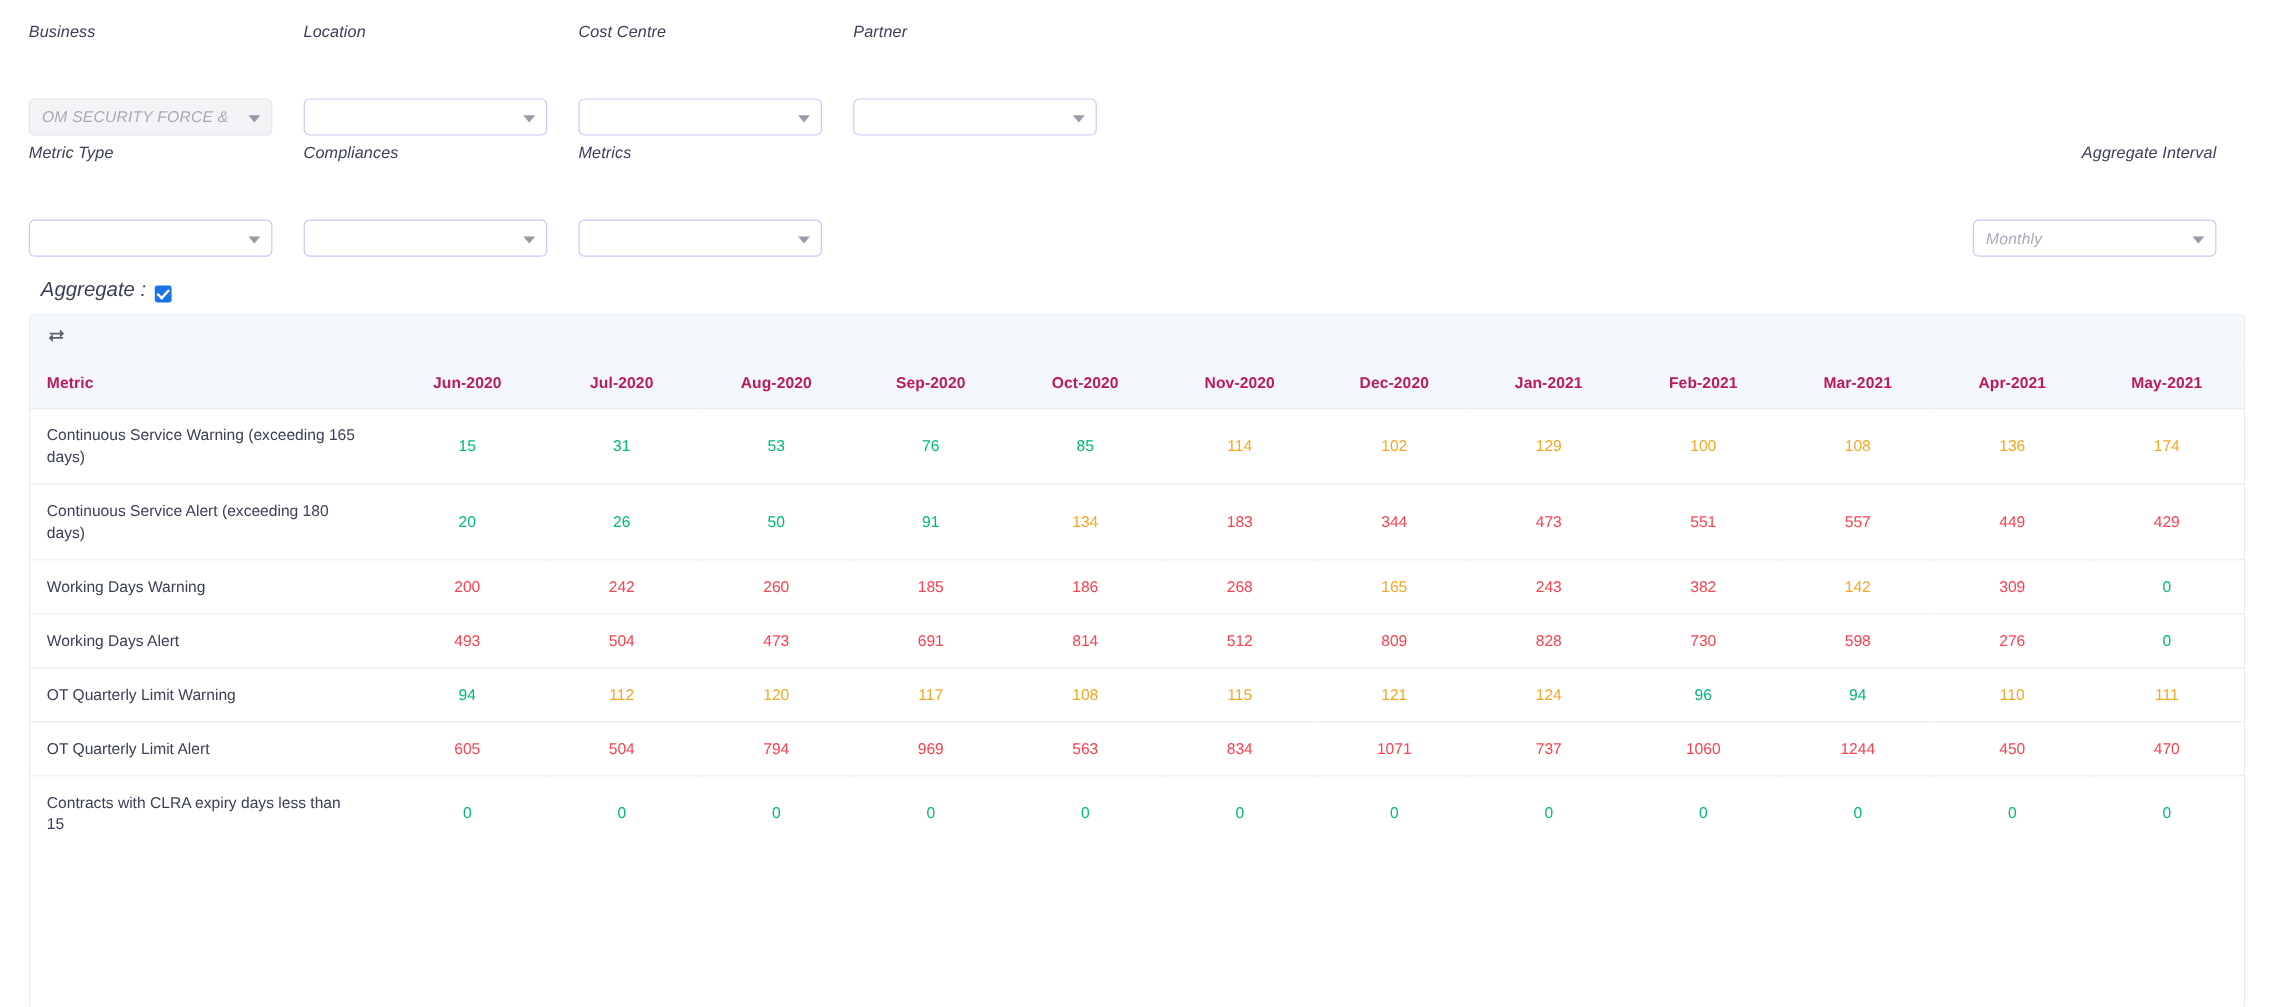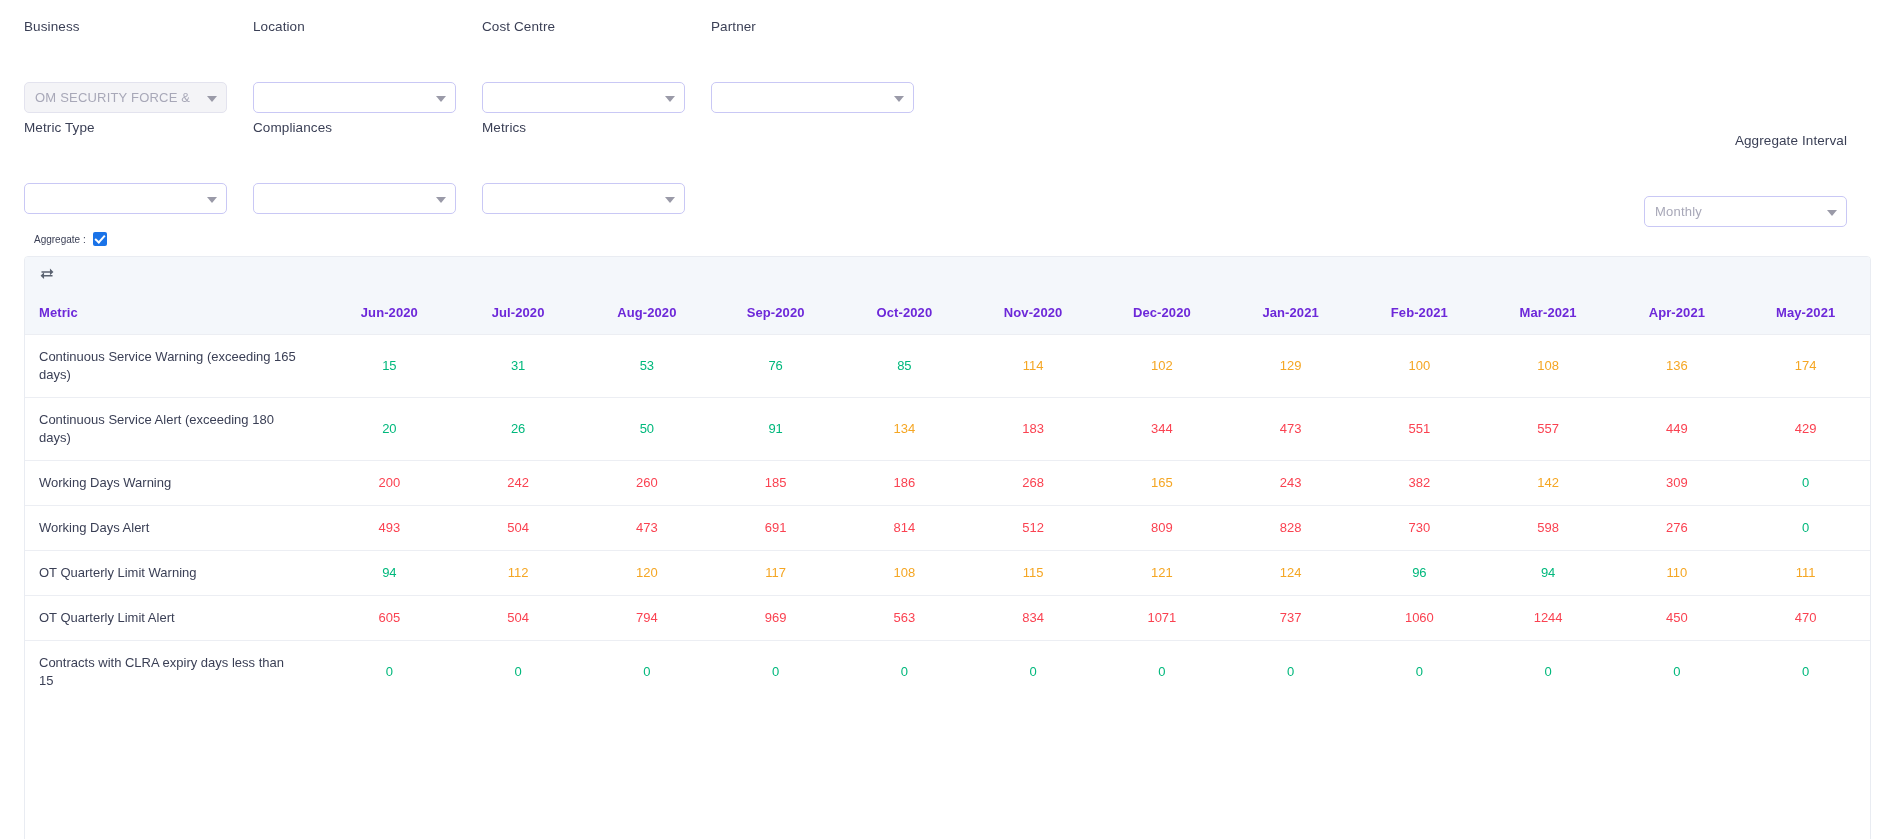--- a/index.html
+++ b/index.html
@@ -20,20 +20,21 @@
     height: 839px;
     position: relative;
     background: #ffffff;
     padding: 0;
   }
 
   
   .filters {
     padding: 18px 24px 0 24px;
     position: relative;
+    font-style: italic;
   }
 
   .filter-row {
     display: flex;
     align-items: flex-start;
     gap: 26px;
     margin-bottom: 6px;
     position: relative;
   }
 
@@ -89,35 +90,35 @@
     border-left: 5px solid transparent;
     border-right: 5px solid transparent;
     border-top: 6px solid #9a9aa8;
   }
 
   .spacer-grow { flex: 1 1 auto; }
 
   .aggregate-interval {
     position: absolute;
     right: 24px;
-    top: 13px;
+    top: 0;
     width: 203px;
     text-align: left;
   }
   .aggregate-interval .filter-label {
     text-align: right;
   }
 
   
   .aggregate-line {
     display: flex;
-    align-items: center;
+    align-items: flex-end;
     gap: 7px;
     padding: 12px 0 10px 10px;
-    font-size: 10px;
+    font-size: 17px;
     color: #3a3f55;
   }
   .agg-checkbox {
     width: 14px;
     height: 14px;
     background: #1a73e8;
     border-radius: 2px;
     position: relative;
     display: inline-block;
     cursor: pointer;
@@ -163,21 +164,21 @@
   table.metrics {
     width: 100%;
     border-collapse: collapse;
     table-layout: fixed;
   }
 
   table.metrics thead th {
     background: #f4f7fb;
     font-size: 13px;
     font-weight: 600;
-    color: #6d28d9;
+    color: #be185d;
     padding: 10px 6px 14px 6px;
     text-align: center;
     letter-spacing: 0.1px;
     white-space: nowrap;
   }
   table.metrics thead th.metric-col {
     text-align: left;
     padding-left: 14px;
     width: 300px;
   }

